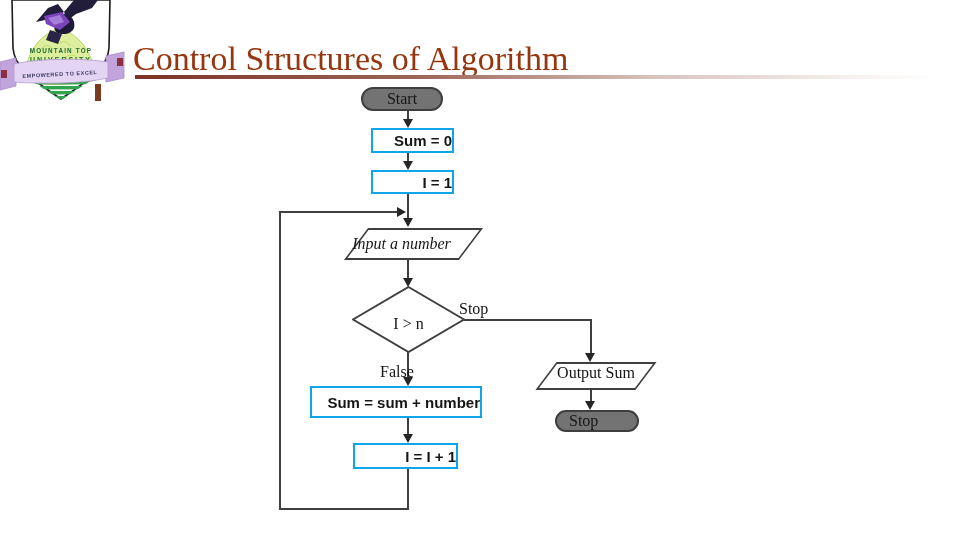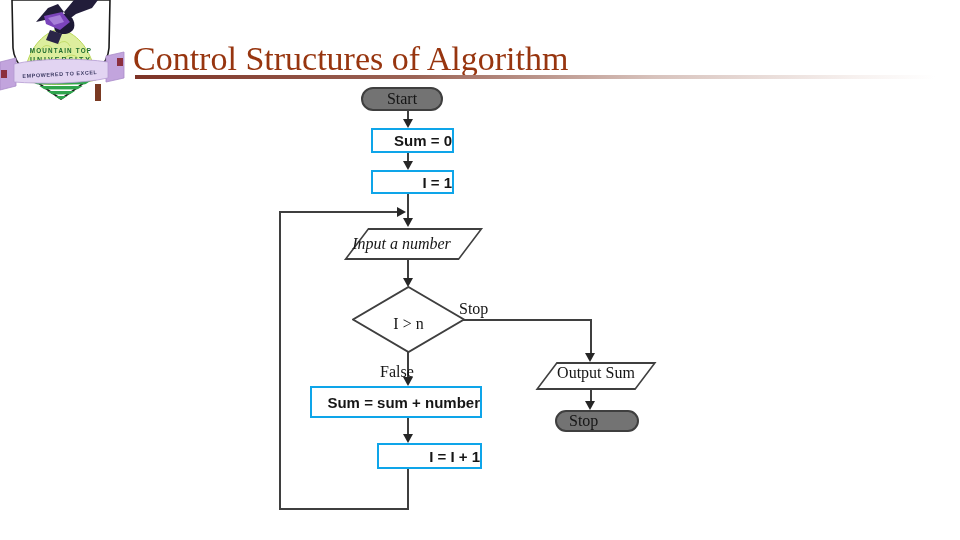--- a/index.html
+++ b/index.html
@@ -135,21 +135,21 @@
       <span>Stop</span>
     </div>
     <div class="edge-label" style="left:380px;top:363px;">
       <span>False</span>
     </div>
 
     <div class="proc" style="left:310px;top:386px;width:172px;height:32px;">
       <span>Sum = sum + number</span>
     </div>
 
-    <div class="proc" style="left:353px;top:443px;width:105px;height:26px;margin-left:24px;">
+    <div class="proc" style="left:353px;top:443px;width:105px;height:26px;">
       <span>I = I + 1</span>
     </div>
 
     <div class="io-shape" style="left:546px;top:362px;width:100px;height:28px;"></div>
     <div class="io-label" style="left:546px;top:362px;width:100px;height:22px;">
       <span>Output Sum</span>
     </div>
 
     <div class="term" style="left:555px;top:410px;width:84px;height:22px;justify-content:flex-start;padding-left:12px;">
       <span>Stop</span>

